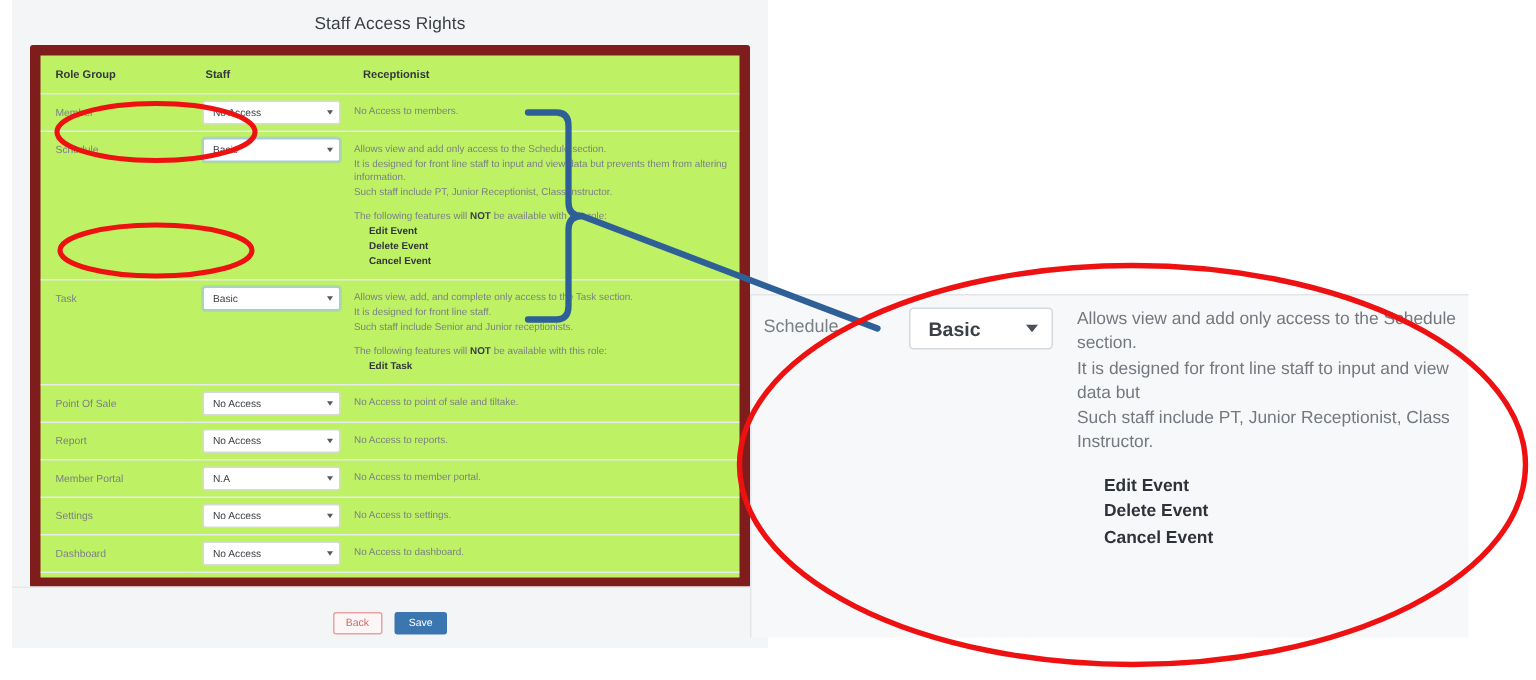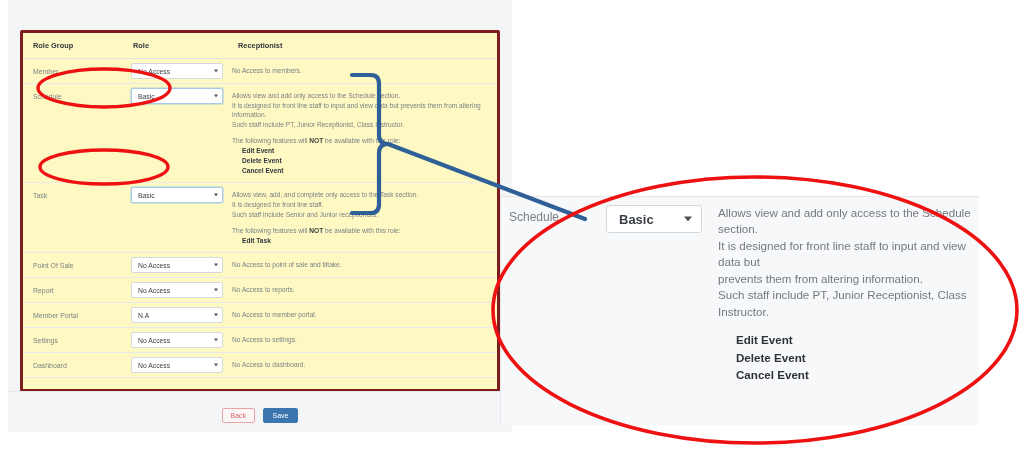--- a/index.html
+++ b/index.html
@@ -21,22 +21,22 @@
   }
   .app-title{
     text-align:center;
     font-size:11.5px;
     color:#3b3f45;
     padding:10px 0 9px 0;
     letter-spacing:.1px;
   }
   .card{
     position:absolute;left:12px;top:30px;right:12px;bottom:40px;
-    background:#fef9c3;
-    border:3px solid #7f1d1d;
+    background:#bef264;
+    border:7px solid #7f1d1d;
     border-radius:2px;
     overflow:hidden;
   }
   .rights-table{width:100%;border-collapse:collapse;table-layout:fixed;}
   .rights-table th{
     text-align:left;
     font-size:7.4px;
     font-weight:bold;
     color:#33373d;
     padding:8px 0 8px 10px;
@@ -160,32 +160,33 @@
   
   .anno{position:absolute;left:0;top:0;width:1024px;height:453px;pointer-events:none;}
 </style>
 </head>
 <body>
 
 <div class="stage">
 
   <div class="app-window">
 
+    <div class="app-title">Staff Access Rights</div>
 
     <div class="card">
       <table class="rights-table">
         <colgroup>
           <col class="col-group">
             <col class="col-role">
             <col class="col-desc">
         </colgroup>
         <thead>
           <tr>
             <th>Role Group</th>
-            <th>Role</th>
+            <th>Staff</th>
             <th>Receptionist</th>
           </tr>
         </thead>
         <tbody>
 
           <tr>
             <td class="cell-group">Member</td>
             <td class="cell-role">
               <div class="sel">
                 <span>No Access</span>
@@ -324,21 +325,20 @@
       <div class="zgroup">Schedule</div>
       <div class="zrole">
         <div class="zsel">
           <span>Basic</span>
           <span class="caret"></span>
         </div>
       </div>
       <div class="zdesc">
         <span class="desc-line">Allows view and add only access to the Schedule section.</span>
         <span class="desc-line">It is designed for front line staff to input and view data but</span>
-        <span class="desc-line">prevents them from altering information.</span>
         <span class="desc-line">Such staff include PT, Junior Receptionist, Class Instructor.</span>
         <div class="desc-gap"></div>
         <span class="zfeat">Edit Event</span>
         <span class="zfeat">Delete Event</span>
         <span class="zfeat">Cancel Event</span>
       </div>
     </div>
 
   </div>
 

